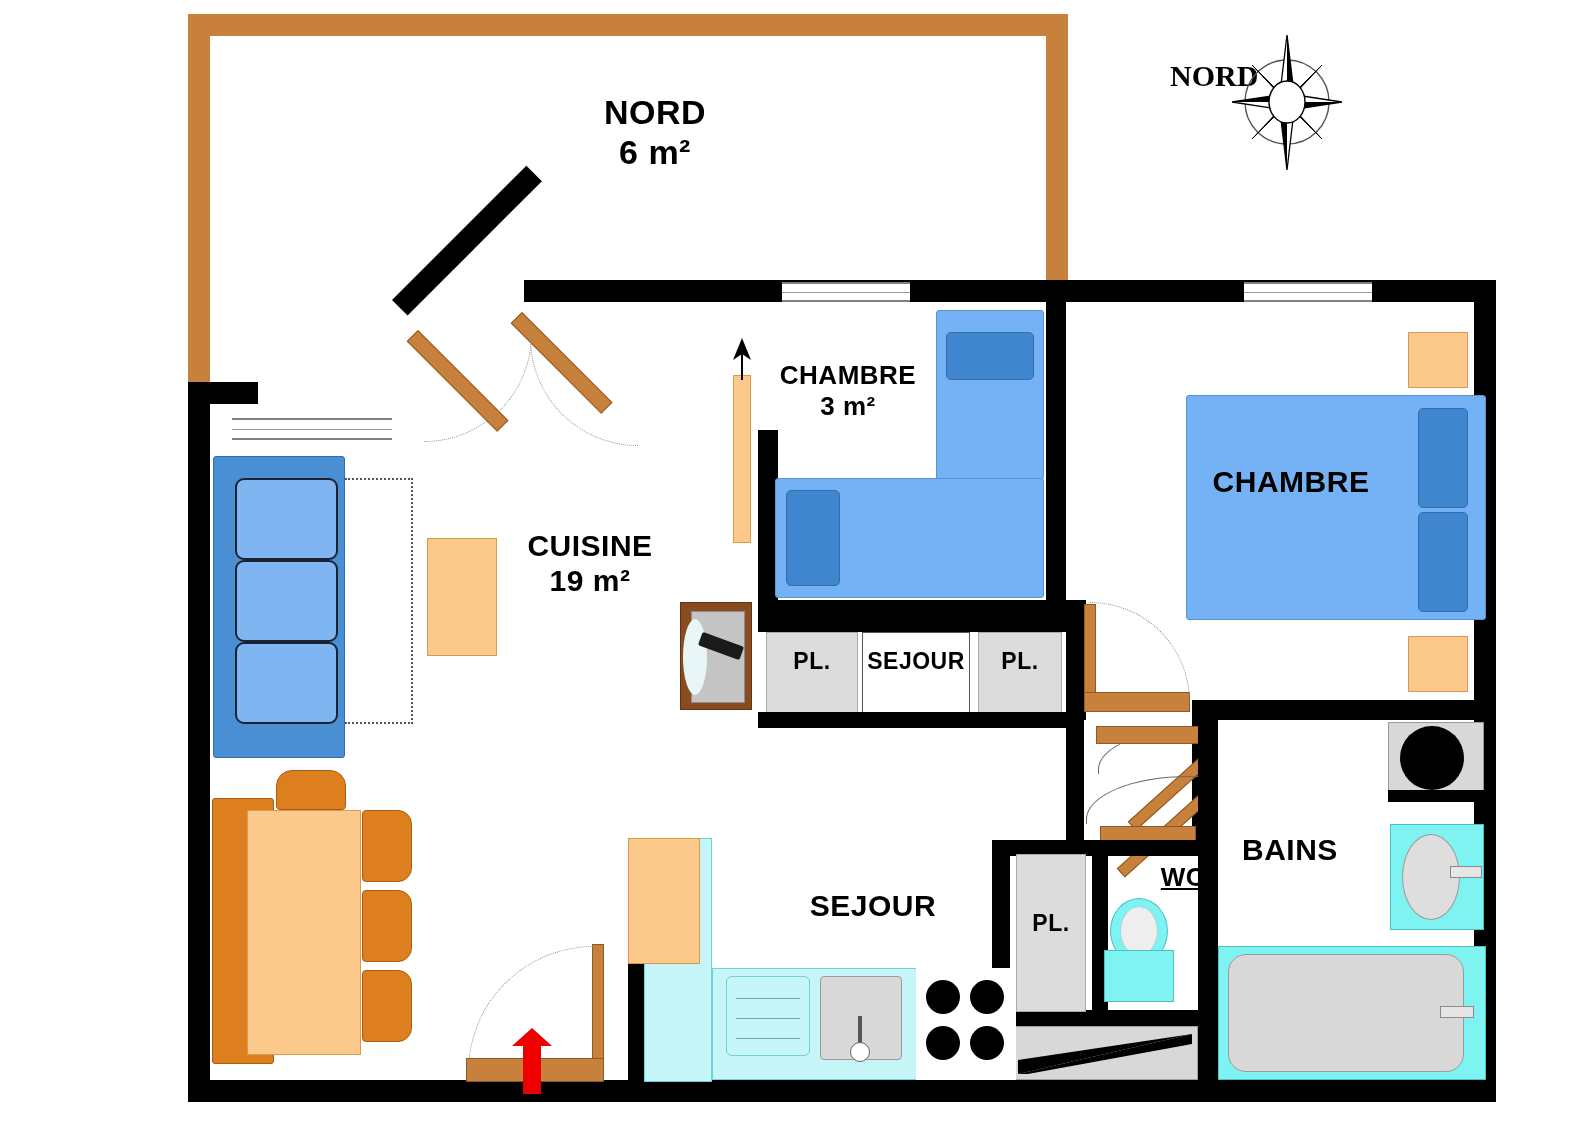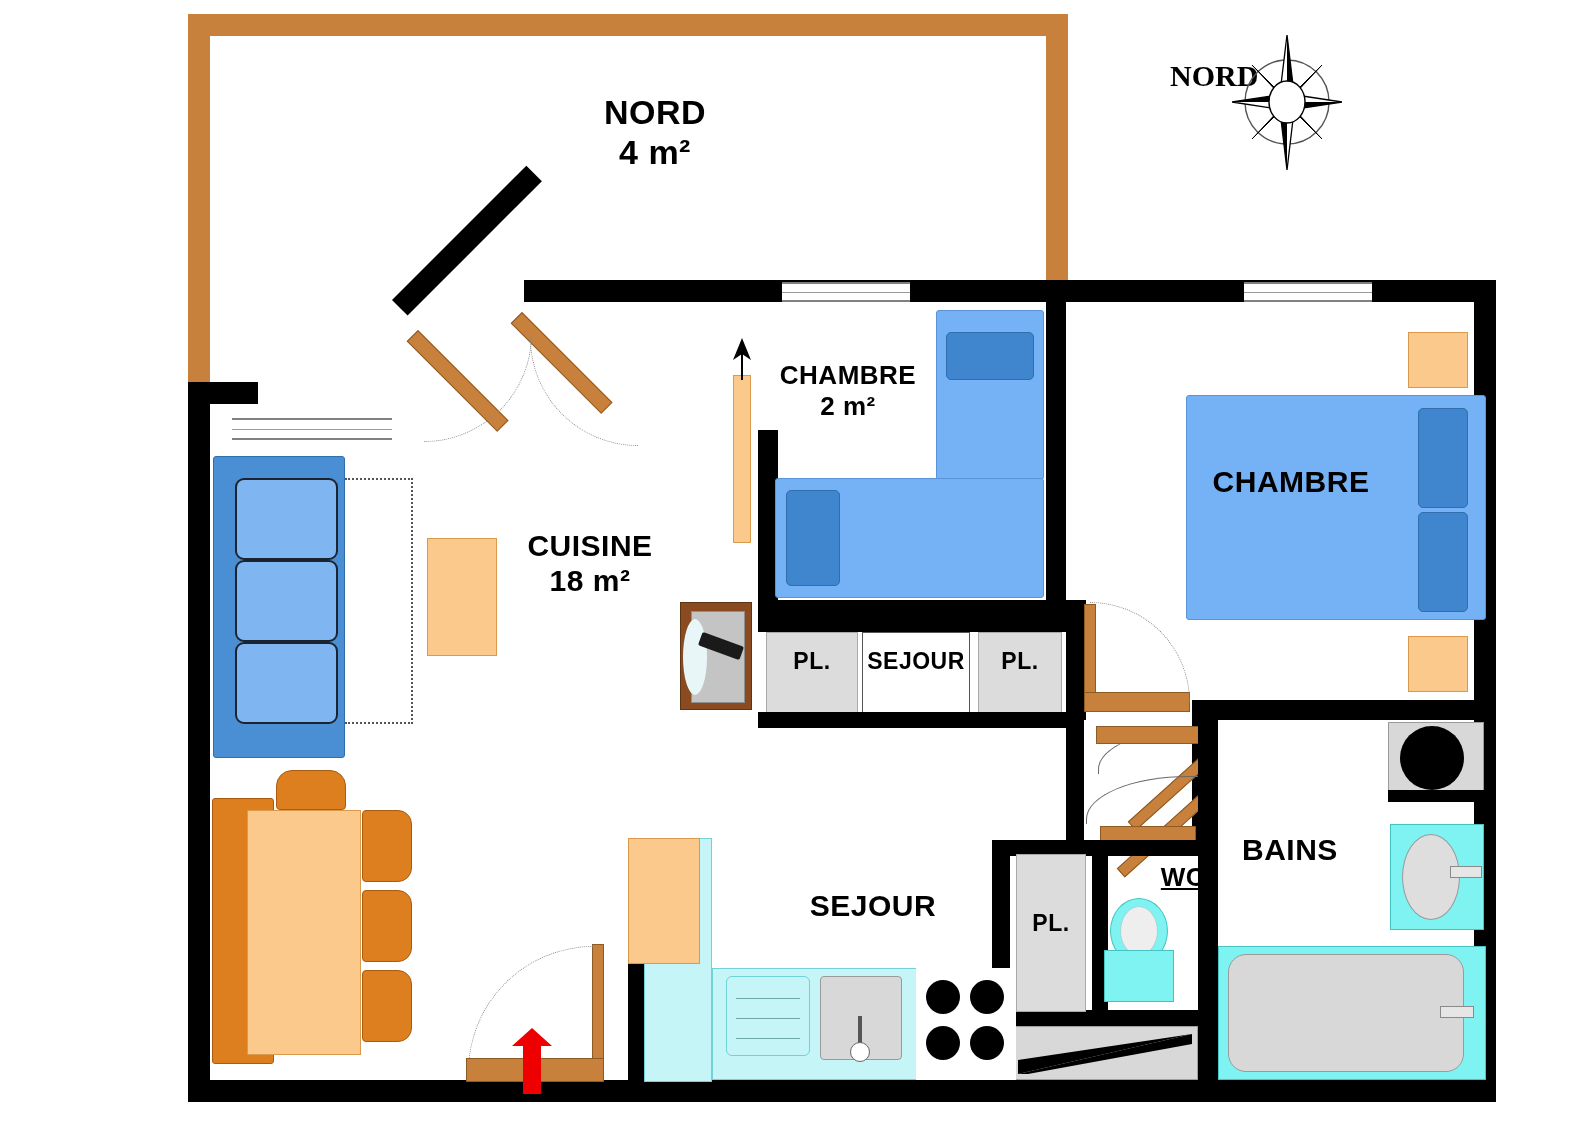--- a/index.html
+++ b/index.html
@@ -68,21 +68,21 @@
 <body>
 
 <div id="plan">
 
   <div class="abs balcrail" style="left:188px; top:14px; width:880px; height:22px;"></div>
   <div class="abs balcrail" style="left:188px; top:14px; width:22px; height:370px;"></div>
   <div class="abs balcrail" style="left:1046px; top:14px; width:22px; height:280px;"></div>
 
   <div class="abs label lbl-xl" style="left:470px; top:92px; width:370px;">
     <div>NORD</div>
-    <div>4 m²</div>
+    <div>6 m²</div>
   </div>
 
   <div class="abs" style="left:1170px; top:35px; width:170px; height:135px;">
     <div class="abs compass-label" style="left:0px; top:24px;">NORD</div>
     <svg class="abs" style="left:62px; top:0px;" width="110" height="135" viewBox="0 0 110 135">
       <circle cx="55" cy="67" r="42" fill="none" stroke="#555" stroke-width="1.4"></circle>
       <polygon points="55,0 62,58 55,67 48,58" fill="#ffffff" stroke="#000" stroke-width="1.3"></polygon>
       <polygon points="55,0 62,58 55,67" fill="#000000"></polygon>
       <polygon points="55,135 62,76 55,67 48,76" fill="#ffffff" stroke="#000" stroke-width="1.3"></polygon>
       <polygon points="55,135 48,76 55,67" fill="#000000"></polygon>
@@ -122,21 +122,21 @@
       <div class="winline"></div>
     </div>
 
   <div class="abs door-pan" style="left:418px; top:330px; width:128px; height:16px; transform-origin:0 0; transform:rotate(45deg);"></div>
   <div class="abs door-pan" style="left:522px; top:312px; width:128px; height:16px; transform-origin:0 0; transform:rotate(45deg);"></div>
   <div class="abs arc-br" style="left:424px; top:334px; width:108px; height:108px;"></div>
   <div class="abs arc-bl" style="left:530px; top:338px; width:108px; height:108px;"></div>
 
   <div class="abs label lbl-lg" style="left:490px; top:528px; width:200px;">
     <div>CUISINE</div>
-    <div>18 m²</div>
+    <div>19 m²</div>
   </div>
 
   <div class="abs sofa-frame" style="left:213px; top:456px; width:132px; height:302px;"></div>
   <div class="abs cushion" style="left:235px; top:478px; width:103px; height:82px;"></div>
   <div class="abs cushion" style="left:235px; top:560px; width:103px; height:82px;"></div>
   <div class="abs cushion" style="left:235px; top:642px; width:103px; height:82px;"></div>
   <div class="abs sofa-dots" style="left:345px; top:478px; width:68px; height:246px;"></div>
 
   <div class="abs orange-lt" style="left:427px; top:538px; width:70px; height:118px;"></div>
 
@@ -159,21 +159,21 @@
   <svg class="abs" style="left:512px; top:1028px;" width="40" height="66" viewBox="0 0 40 66">
     <polygon points="20,0 40,18 29,18 29,66 11,66 11,18 0,18" fill="#ee0000"></polygon>
   </svg>
 
   <div class="abs wall" style="left:758px; top:430px; width:20px; height:190px;"></div>
   <div class="abs wall" style="left:1046px; top:300px; width:20px; height:320px;"></div>
   <div class="abs wall" style="left:758px; top:600px; width:308px; height:20px;"></div>
 
   <div class="abs label lbl-md" style="left:772px; top:360px; width:152px;">
     <div>CHAMBRE</div>
-    <div>2 m²</div>
+    <div>3 m²</div>
   </div>
 
   <div class="abs bed" style="left:936px; top:310px; width:108px; height:170px;"></div>
   <div class="abs pillow" style="left:946px; top:332px; width:88px; height:48px;"></div>
   <div class="abs bed" style="left:775px; top:478px; width:269px; height:120px;"></div>
   <div class="abs pillow" style="left:786px; top:490px; width:54px; height:96px;"></div>
 
   <div class="abs orange-lt" style="left:733px; top:375px; width:18px; height:168px;"></div>
   <svg class="abs" style="left:732px; top:338px;" width="20" height="42" viewBox="0 0 20 42">
     <line x1="10" y1="42" x2="10" y2="10" stroke="#000" stroke-width="2"></line>

